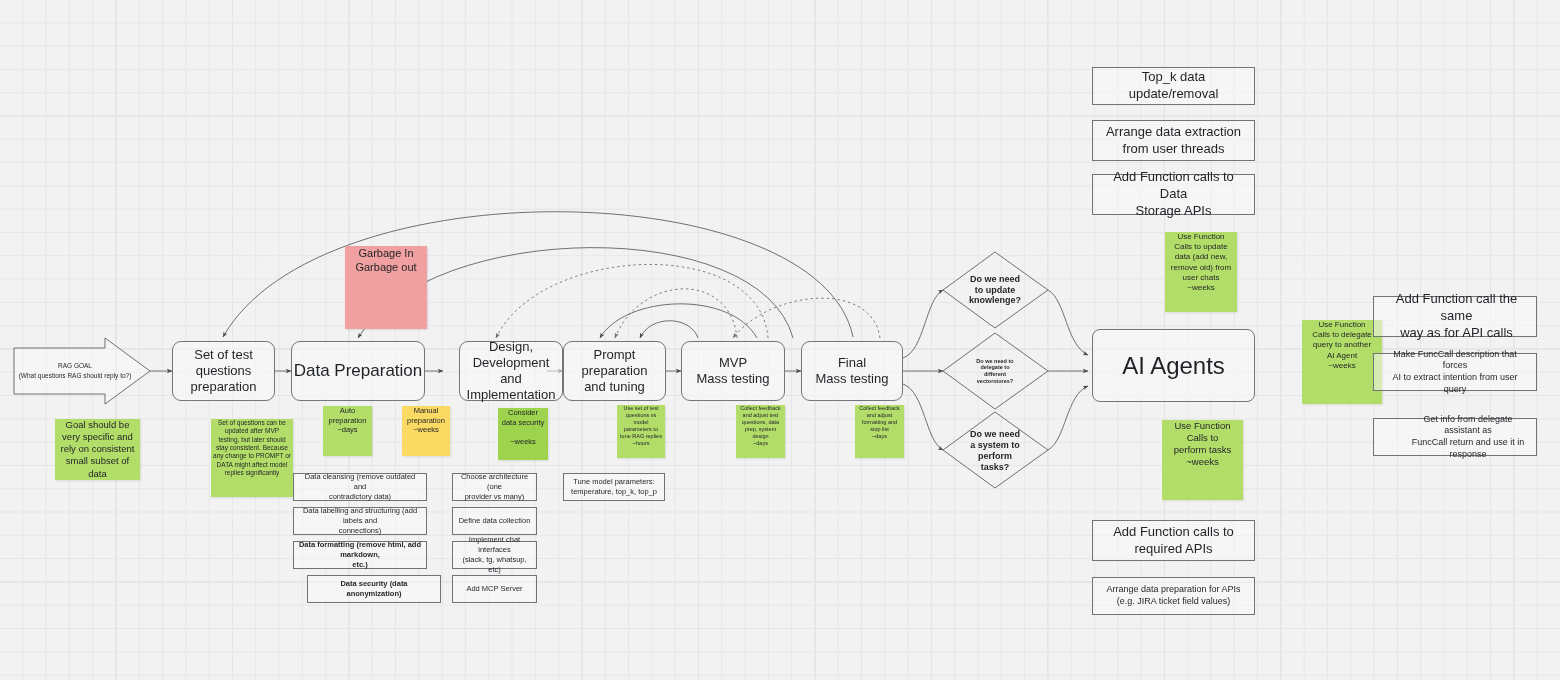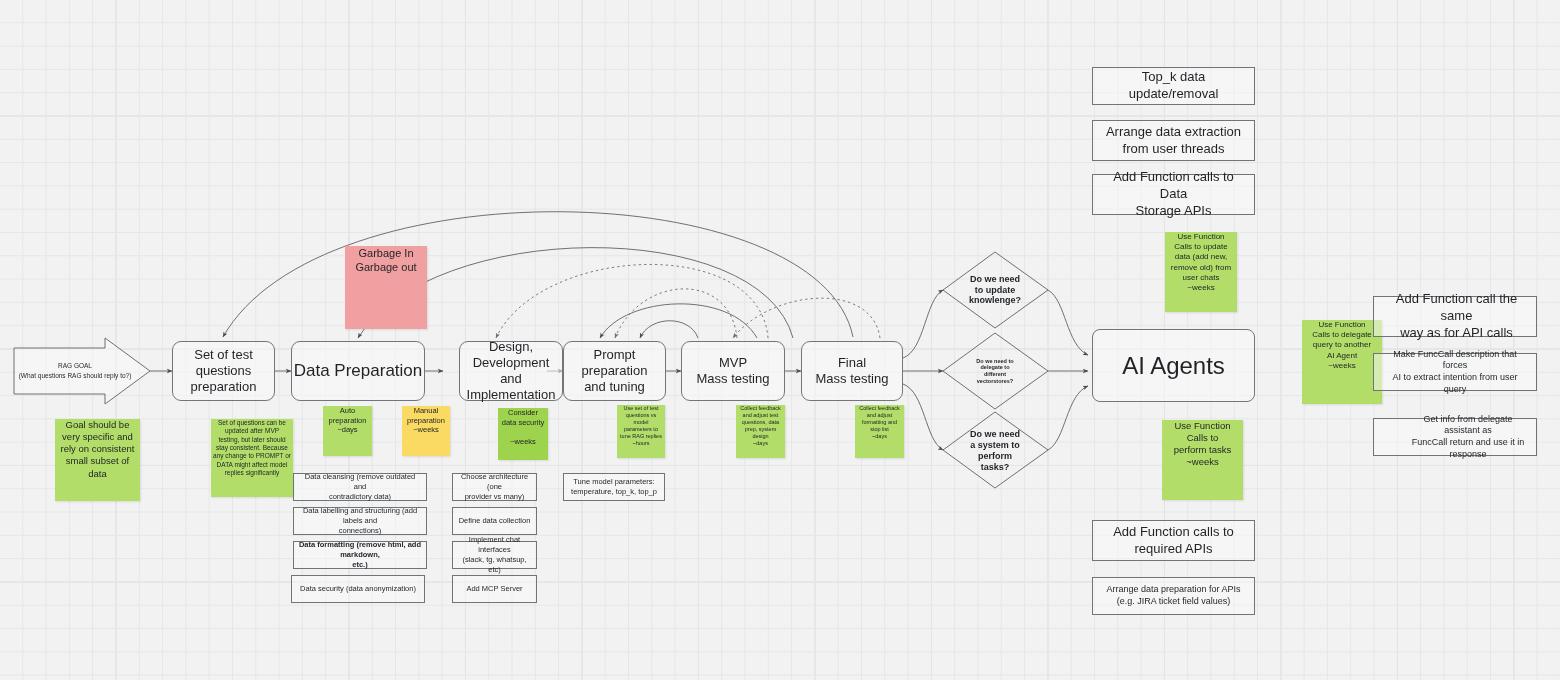--- a/index.html
+++ b/index.html
@@ -200,21 +200,21 @@
 a system to
 perform
 tasks?</span>
   </div>
 
   <div class="note pink" style="left:317px; top:246px; width:82px; height:83px; font-size:11px;">
     <span>Garbage In
 Garbage out</span>
   </div>
 
-  <div class="note green" style="left:27px; top:419px; width:85px; height:82px; font-size:9.5px;">
+  <div class="note green" style="left:27px; top:419px; width:85px; height:61px; font-size:9.5px;">
     <span>Goal should be
 very specific and
 rely on consistent
 small subset of
 data</span>
   </div>
   <div class="note green" style="left:183px; top:419px; width:82px; height:78px; font-size:6.5px;">
     <span>Set of questions can be
 updated after MVP
 testing, but later should
@@ -289,21 +289,21 @@
 contradictory data)</span>
   </div>
   <div class="task" style="left:293px; top:507px; width:134px; height:28px;">
     <span>Data labelling and structuring (add labels and
 connections)</span>
   </div>
   <div class="task" style="left:293px; top:541px; width:134px; height:28px;font-weight:bold;">
     <span>Data formatting (remove html, add markdown,
 etc.)</span>
   </div>
-  <div class="task" style="left:291px; top:575px; width:134px; height:28px;">
+  <div class="task" style="left:307px; top:575px; width:134px; height:28px;font-weight:bold;">
     <span>Data security (data anonymization)</span>
   </div>
 
   <div class="task" style="left:452px; top:473px; width:85px; height:28px;">
     <span>Choose architecture (one
 provider vs many)</span>
   </div>
   <div class="task" style="left:452px; top:507px; width:85px; height:28px;">
     <span>Define data collection</span>
   </div>

